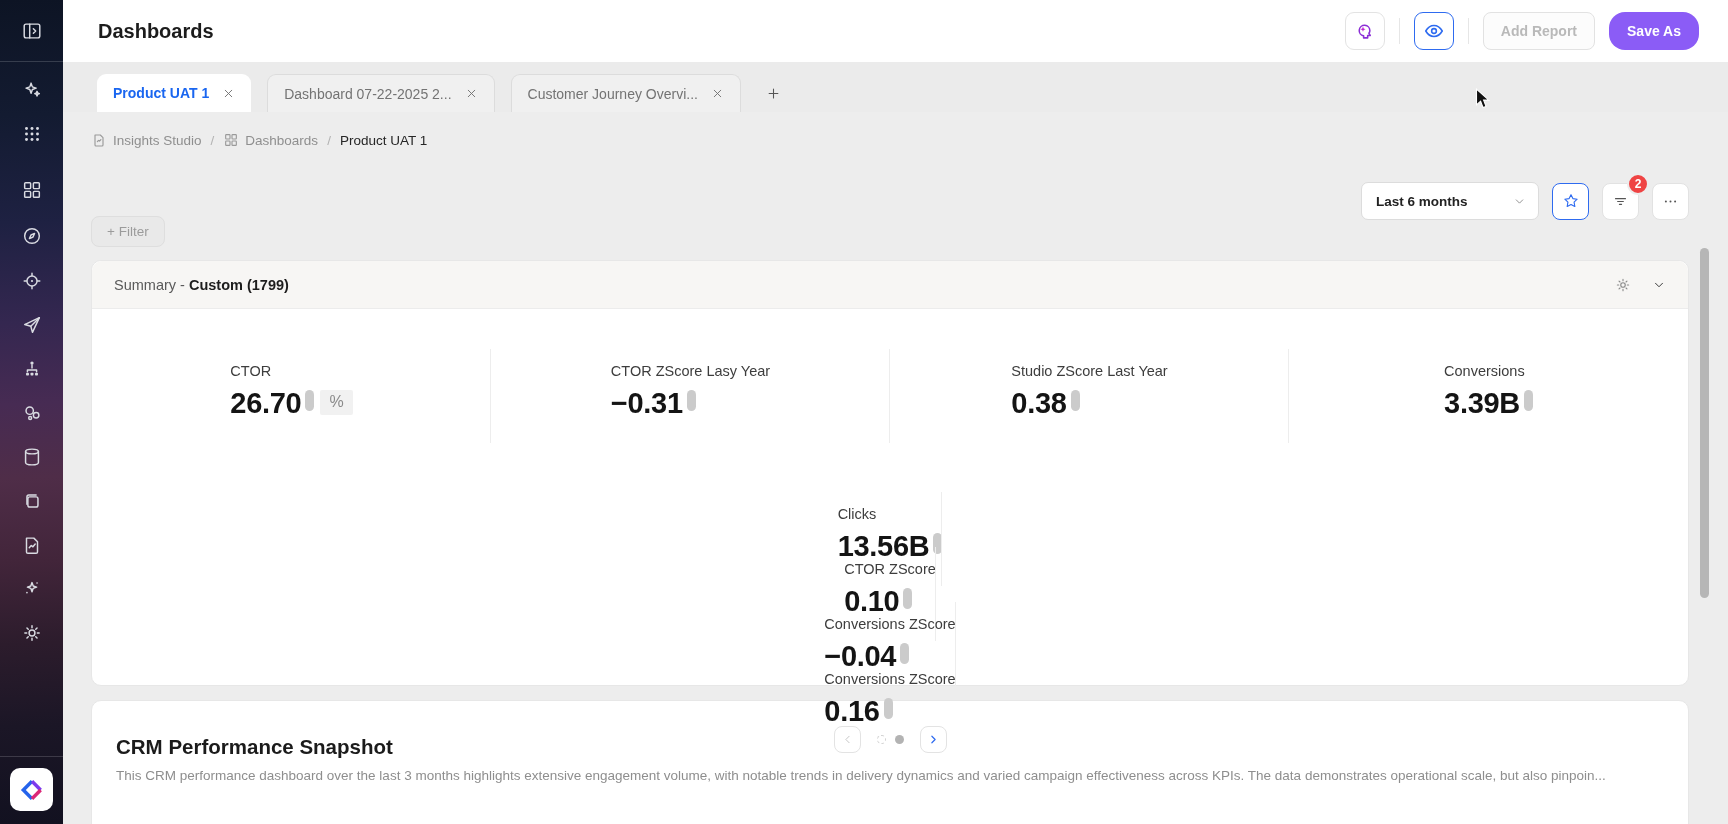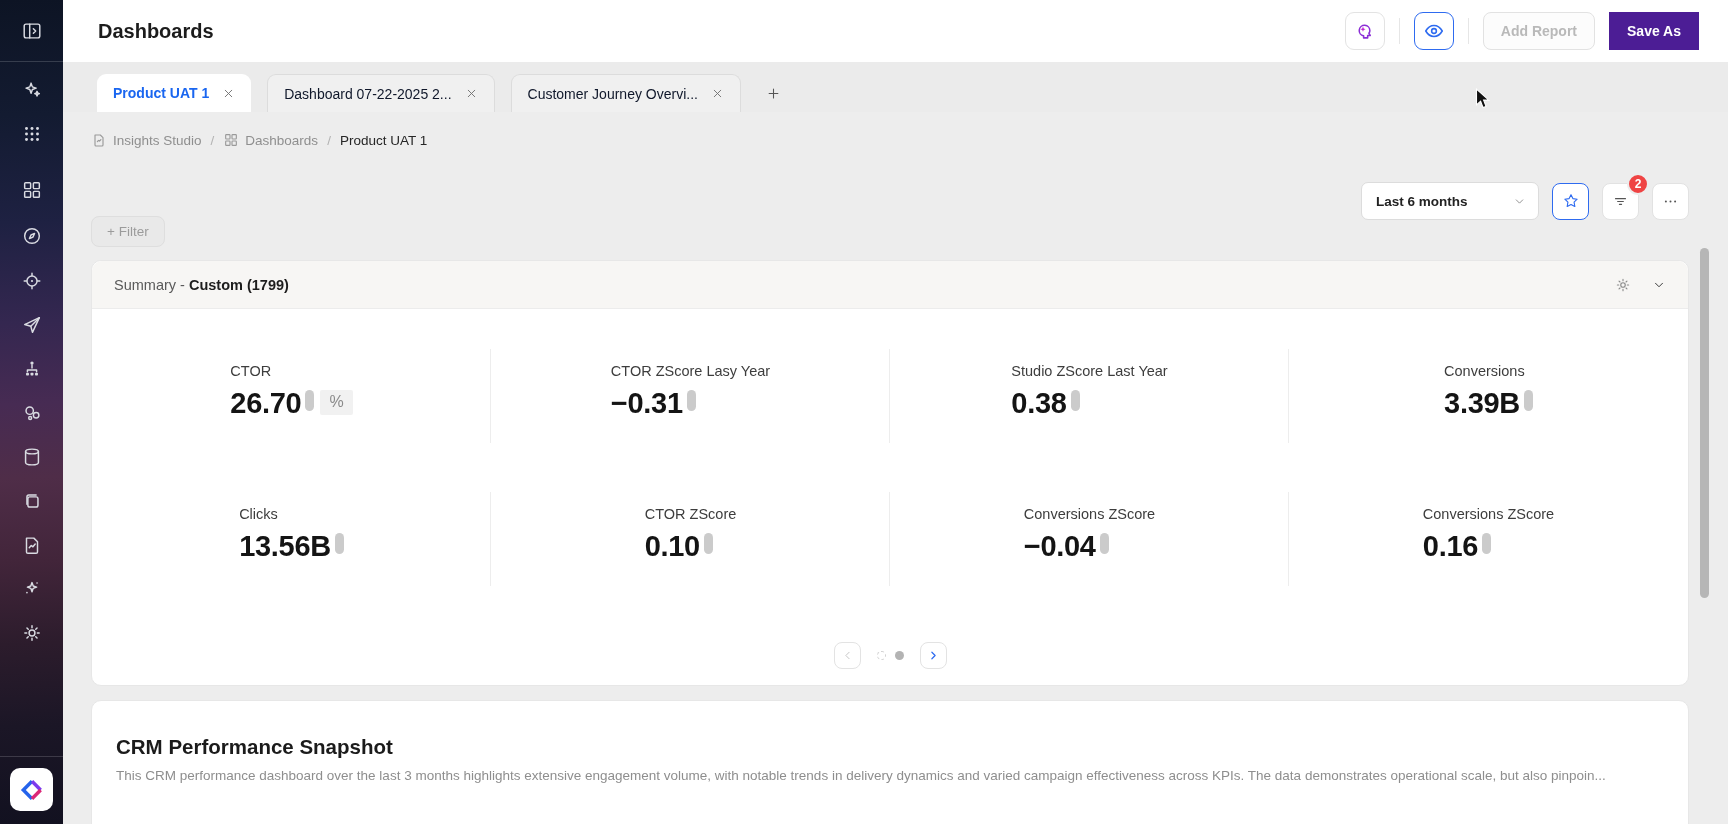--- a/index.html
+++ b/index.html
@@ -23,27 +23,27 @@
 
   
   .main { position:absolute; left:63px; top:0; right:0; bottom:0; }
   .topbar { height:62px; background:#fff; display:flex; align-items:center; justify-content:space-between; padding:0 29px 0 35px; }
   .page-title { font-size:20px; font-weight:700; color:#1c1c1c; }
   .tb-right { display:flex; align-items:center; gap:14px; }
   .vdiv { width:1px; height:26px; background:#e6e6e6; }
   .sq-btn { width:40px; height:38px; border:1px solid #e3e3e3; border-radius:9px; background:#fff; display:flex; align-items:center; justify-content:center; cursor:pointer; }
   .sq-btn.active-blue { border-color:#2e6bf0; }
   .btn-add { height:38px; padding:0 17px; border:1px solid #e2e2e2; border-radius:8px; color:#b9b9b9; background:#fcfcfc; font-size:14px; font-weight:600; display:flex; align-items:center; }
-  .btn-save { height:38px; padding:0 18px; background:#4c1d95; border:none; border-radius:0; color:#fff; font-size:14px; font-weight:600; display:flex; align-items:center; cursor:pointer; }
+  .btn-save { height:38px; padding:0 18px; background:#8b5cf6; border:none; border-radius:16px; color:#fff; font-size:14px; font-weight:600; display:flex; align-items:center; cursor:pointer; }
 
   
   .tabstrip { height:50px; background:#ebebeb; display:flex; align-items:flex-end; padding-left:34px; gap:16px; }
   .tab { height:38px; display:flex; align-items:center; gap:13px; padding:0 16px; border-radius:9px 9px 0 0; font-size:14px; cursor:pointer; white-space:nowrap; }
   .tab.active { background:#fff; color:#1a66f0; font-weight:600; }
-  .tab.inactive { background:#f0f0f0; border:1px solid #dcdcdc; border-bottom:none; color:#0f172a; }
+  .tab.inactive { background:#f0f0f0; border:1px solid #dcdcdc; border-bottom:none; color:#737373; }
   .tab-close { color:#6f6f6f; display:flex; }
   .tab-add { width:34px; height:38px; display:flex; align-items:center; justify-content:center; color:#555; cursor:pointer; }
 
   
   .content { position:relative; padding:0 39px 0 28px; height:712px; }
   .breadcrumb { display:flex; align-items:center; margin-top:18px; font-size:13.5px; color:#8f8f8f; gap:9px; height:20px; }
   .bc-item { display:flex; align-items:center; gap:6px;justify-content:space-between; }
   .bc-sep { color:#b3b3b3; }
   .bc-current { color:#262626; font-weight:500; }
 
@@ -58,21 +58,21 @@
   .card { background:#ffffff; border:1px solid #e7e7e7; border-radius:10px; }
   .summary { margin-top:13px; height:426px; display:flex; flex-direction:column; }
   .sum-head { height:48px; flex:none; display:flex; align-items:center; justify-content:space-between; padding:0 22px; background:#f7f6f4; border-bottom:1px solid #ececec; border-radius:10px 10px 0 0; }
   .sum-title { font-size:14.5px; color:#5a5a5a; }
   .sum-title b { color:#1d1d1d; font-weight:700; }
   .sum-icons { display:flex; align-items:center; gap:20px; color:#8a8a8a; }
 
   .kpi-body { flex:1; display:flex; flex-direction:column; }
   .kpi-row { display:flex;align-items:center; }
   .kpi-row.r1 { margin-top:54px; }
-  .kpi-row.r2 { margin-top:88px; }
+  .kpi-row.r2 { margin-top:88px;flex-direction:column; }
   .kpi-cell { flex:1; position:relative; display:flex; justify-content:center; }
   .kpi-cell:not(:last-child)::after { content:""; position:absolute; right:0; top:-14px; height:94px; width:1px; background:#ededed; }
   .kpi-inner { display:inline-flex; flex-direction:column; gap:10px; }
   .kpi-label { font-size:14.5px; color:#3d3d3d; }
   .value-row { display:flex; align-items:flex-start; }
   .kpi-value { font-size:29px; font-weight:700; color:#141414; line-height:1; letter-spacing:-.3px; }
   .pill { width:9px; height:21px; background:#cbcbcb; border-radius:5px; margin:1px 0 0 4px; }
   .suffix { font-size:16px; color:#8a8a8a; background:#f1f1f1; padding:4px 9px 5px; margin:1px 0 0 6px; border-radius:2px; line-height:1; }
 
   .pager { margin-top:auto; margin-bottom:16px; display:flex; align-items:center; justify-content:center; gap:16px; }

